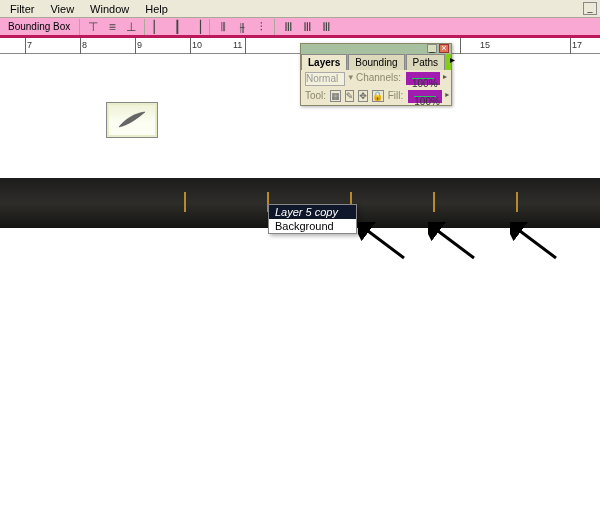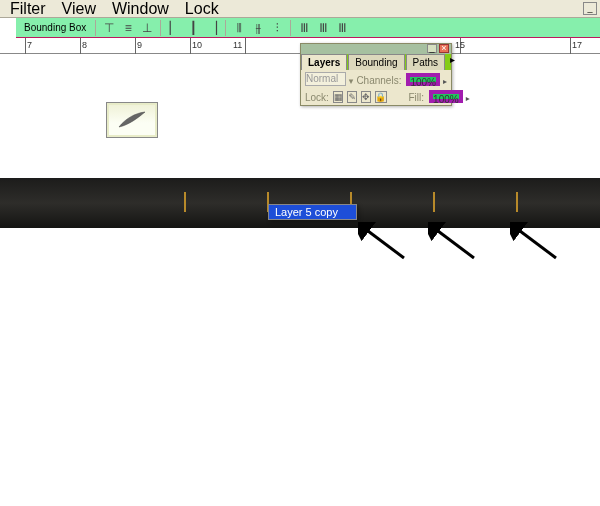--- a/index.html
+++ b/index.html
@@ -1,68 +1,68 @@
 <!DOCTYPE html>
 <html><head>
 <meta charset="utf-8">
 <style>
   * { margin: 0; padding: 0; box-sizing: border-box; }
   body { font-family: "Tahoma", "Segoe UI", sans-serif; font-size: 11px; background: #fff; width: 600px; height: 506px; overflow: hidden; position: relative; }
   .menubar { background: #ece9d8; border-bottom: 1px solid #aca899; height: 18px; display: flex; align-items: center; padding-left: 2px; }
-  .menubar-item { padding: 0 8px; font-size: 16px; color: #000; }
+  .menubar-item { padding: 0 8px; font-size: 11px; color: #000; }
   .minimize-btn { position: absolute; right: 3px; top: 2px; width: 14px; height: 13px; background: #ece9d8; border: 1px solid #888; font-size: 9px; line-height: 11px; text-align: center; }
-  .toolbar { background: #86efac; border-bottom: 1px solid #be185d; height: 20px; display: flex; align-items: center; padding: 0 4px; position: relative; margin-left: 16px; }
+  .toolbar { background: #f9a8d4; border-bottom: 3px solid #be185d; height: 20px; display: flex; align-items: center; padding: 0 4px; position: relative; }
   .toolbar-label { font-size: 10px; padding: 0 4px; }
   .toolbar-sep { width: 1px; height: 16px; background: #aca899; margin: 0 5px; }
   .toolbar-icons { display: flex; gap: 3px; }
   .tool-icon { width: 16px; height: 16px; display: flex; align-items: center; justify-content: center; font-size: 12px; color: #444; }
   .right-tools { margin-left: auto; display: flex; align-items: center; gap: 5px; }
   .right-tools-sep { width:2px; height:18px; background: #888; margin:0 2px; }
   .preset-btn { background: #ece9d8; border: 1px solid #888; font-size: 10px; padding: 1px 4px; white-space: nowrap; }
   .brush-icon { width:22px; height:22px; border:1px solid #888; border-radius:3px; display:flex; align-items:center; justify-content:center; }
   .ruler { height: 16px; background: #fff; border-bottom:1px solid #888; position: relative; font-size:9px; color:#333; }
   .ruler-tick { position:absolute; top:0; height:16px; border-left:1px solid #666; }
   .ruler-label { position:absolute; top:2px; font-size:9px; }
   .canvas-area { background: #fff; position: relative; height: 440px; }
   .thumbnail { position:absolute; left:106px; top:48px; width:52px; height:36px; background:#e8ecc8; border:1px solid #888; padding:2px; }
   .thumbnail-inner { width:100%; height:100%; background: linear-gradient(#f0f2d8 0%,#fcfef4 60%); display:flex; align-items:center; justify-content:center;}
   .dark-band { position:absolute; top:124px; left:0; width:100%; height:50px; background: linear-gradient(#1c1c1b, #2e2d2a 50%, #141412); }
   .gold-sep { position:absolute; top:14px; width:2px; height:20px; background:#b88a2a; }
   .context-menu { position:absolute; left:268px; top:150px; width:89px; background:#fff; border:1px solid #888; box-shadow:2px 2px 4px rgba(0,0,0,0.3); }
   .context-item { font-size:11px; padding:1px 6px; color:#000; }
-  .context-item.selected { background:#1d4ed8; color:#fff; }
+  .context-item.selected { background:#0f172a; color:#fff;font-style:italic; }
 
   .layers-panel { position:absolute; left:300px; top:-11px; width:152px; background:#ece7cd; border:1px solid #8a8a66; box-shadow:1px 1px 3px rgba(0,0,0,0.3); font-size:10px; }
   .lp-titlebar { height:10px; display:flex; justify-content:flex-end; background:#a6c0a0; padding:0 2px; gap:2px; }
   .lp-tb-btn { width:10px; height:9px; font-size:9px; text-align:center; }
   .lp-close { background:#e87057; color:#fff; border:1px solid #933; line-height:7px;}
   .lp-min { background:#d6e0c0; border:1px solid #888; line-height:7px;}
   .lp-tabs { display:flex; background:#84cc16; }
   .lp-tab { padding:2px 6px; font-size:10px; border:1px solid #888; border-bottom:none; background:#dcd8bc; margin-right:1px; }
   .lp-tab.active { background:#ece7cd; font-weight:bold; }
   .lp-tab-arrow { margin-left:auto; padding:0 4px; }
-  .lp-row { display:flex; align-items:flex-end; padding:2px 4px; gap:3px; }
+  .lp-row { display:flex; align-items:flex-start; padding:2px 4px; gap:3px; }
   .lp-row label { color:#8a886e; }
   .lp-select { border:1px solid #aaa; background:#f3f0dc; width:50px; height:14px; font-size:10px; color:#999; }
-  .lp-pct { border:4px solid #a21caf; background:#22c55e; width:34px; height:13px; font-size:10px; text-align:center; color:#333; margin-left:2px;}
+  .lp-pct { border:6px solid #a21caf; background:#22c55e; width:34px; height:13px; font-size:10px; text-align:center; color:#333; margin-left:2px;}
   .lp-lock-icon { width:12px; height:12px; border:1px solid #888; display:inline-flex; align-items:center; justify-content:center; font-size:9px; color:#666; margin-left:1px;}
 
   .feather { position:relative; width:30px; height:18px; }
   .feather svg { width:100%; height:100%; }
 
   .arrow-svg { position:absolute; }
 </style>
 </head>
 <body>
 
 <div class="menubar">
   <span class="menubar-item">Filter</span>
   <span class="menubar-item">View</span>
   <span class="menubar-item">Window</span>
-  <span class="menubar-item">Lock</span>
+  <span class="menubar-item">Help</span>
   <div class="minimize-btn">_</div>
 </div>
 
 <div class="toolbar">
   <span class="toolbar-label">Bounding Box</span>
   <div class="toolbar-sep"></div>
   <div class="toolbar-icons">
     <div class="tool-icon">⊤</div>
     <div class="tool-icon">≡</div>
     <div class="tool-icon">⊥</div>
@@ -92,21 +92,21 @@
     <span class="ruler-label" style="left:27px">7</span>
   <div class="ruler-tick" style="left:80px"></div>
     <span class="ruler-label" style="left:82px">8</span>
   <div class="ruler-tick" style="left:135px"></div>
     <span class="ruler-label" style="left:137px">9</span>
   <div class="ruler-tick" style="left:190px"></div>
     <span class="ruler-label" style="left:192px">10</span>
   <div class="ruler-tick" style="left:245px"></div>
     <span class="ruler-label" style="left:233px">11</span>
   <div class="ruler-tick" style="left:460px"></div>
-    <span class="ruler-label" style="left:455px">15</span>
+    <span class="ruler-label" style="left:480px">15</span>
   <div class="ruler-tick" style="left:570px"></div>
     <span class="ruler-label" style="left:572px">17</span>
 </div>
 
 <div class="canvas-area">
 
   <div class="layers-panel">
     <div class="lp-titlebar">
       <div class="lp-tb-btn lp-min">_</div>
       <div class="lp-tb-btn lp-close">×</div>
@@ -118,26 +118,26 @@
       <div class="lp-tab-arrow">▸</div>
     </div>
     <div class="lp-row">
       <div class="lp-select">Normal</div>
       <span style="color:#8a886e;font-size:9px;">▾</span>
       <label>Channels:</label>
       <div class="lp-pct">100%</div>
       <span style="color:#555;font-size:8px;">▸</span>
     </div>
     <div class="lp-row">
-      <label>Lock:</label>
+      <label>Tool:</label>
       <span class="lp-lock-icon">▦</span>
       <span class="lp-lock-icon">✎</span>
       <span class="lp-lock-icon">✥</span>
       <span class="lp-lock-icon">🔒</span>
-      <label style="margin-left:19px">Fill:</label>
+      <label style="margin-left:1px">Fill:</label>
       <div class="lp-pct">100%</div>
       <span style="color:#555;font-size:8px;">▸</span>
     </div>
   </div>
 
   <div class="thumbnail">
     <div class="thumbnail-inner">
       <div class="feather">
         <svg viewBox="0 0 30 18">
             <path d="M2 16 C8 8 18 2 28 1 C22 6 12 14 2 16 Z" fill="#666" stroke="#444" stroke-width="0.5"></path>
@@ -149,20 +149,21 @@
   <div class="dark-band">
     <div class="gold-sep" style="left:184px"></div>
     <div class="gold-sep" style="left:267px"></div>
     <div class="gold-sep" style="left:350px"></div>
     <div class="gold-sep" style="left:433px"></div>
     <div class="gold-sep" style="left:516px"></div>
   </div>
 
   <div class="context-menu">
     <div class="context-item selected">Layer 5 copy</div>
+    <div class="context-item">Background</div>
   </div>
 
   <svg class="arrow-svg" style="left:358px; top:168px;" width="48" height="40">
     <defs>
         <marker id="ah1" markerWidth="8" markerHeight="8" refX="2" refY="4" orient="auto">
           <path d="M0,0 L8,4 L0,8 Z" fill="#000"></path>
         </marker>
       </defs>
     <line x1="46" y1="36" x2="6" y2="6" stroke="#000" stroke-width="3" marker-end="url(#ah1)"></line>
   </svg>

